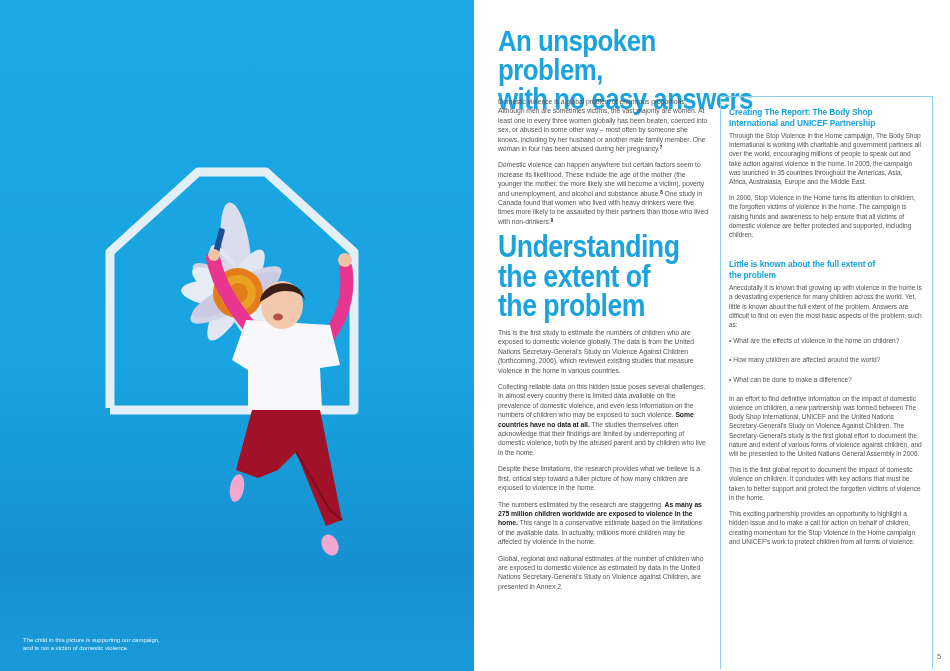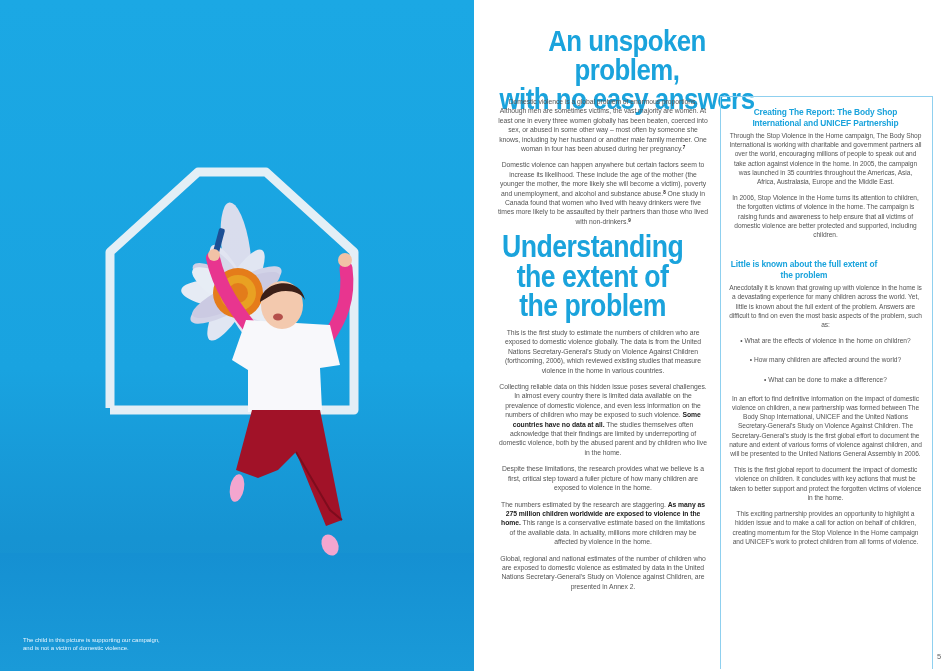--- a/index.html
+++ b/index.html
@@ -16,21 +16,21 @@
     position: absolute; left: 0; right: 0; top: 553px; bottom: 0;
     background: linear-gradient(180deg, #1590d2 0%, #1a9ad8 100%);
   }
   .photo svg { position: absolute; left: 0; top: 0; }
   .caption {
     position: absolute; left: 23px; top: 636px; width: 220px;
     font-size: 6px; line-height: 8px; color: #e8f6ff;
   }
 
   
-  .page { position: absolute; left: 474px; top: 0; width: 418px; height: 671px; background: #fff; text-align: center; }
+  .page { position: absolute; left: 474px; top: 0; width: 418px; height: 671px; background: #fff; }
 
   .h1 {
     position: absolute; left: 24px; top: 26px; width: 300px;
     font-family: "Liberation Sans", sans-serif; font-weight: bold;
     font-size: 30px; line-height: 29px; color: #1aa3dc; letter-spacing: -0.6px;
     transform: scaleX(0.86); transform-origin: left top;
   }
   .h1.big { top: 232px; font-size: 31px; line-height: 29.5px; width: 220px; }
 
   .col-left { position: absolute; left: 24px; width: 210px; }

